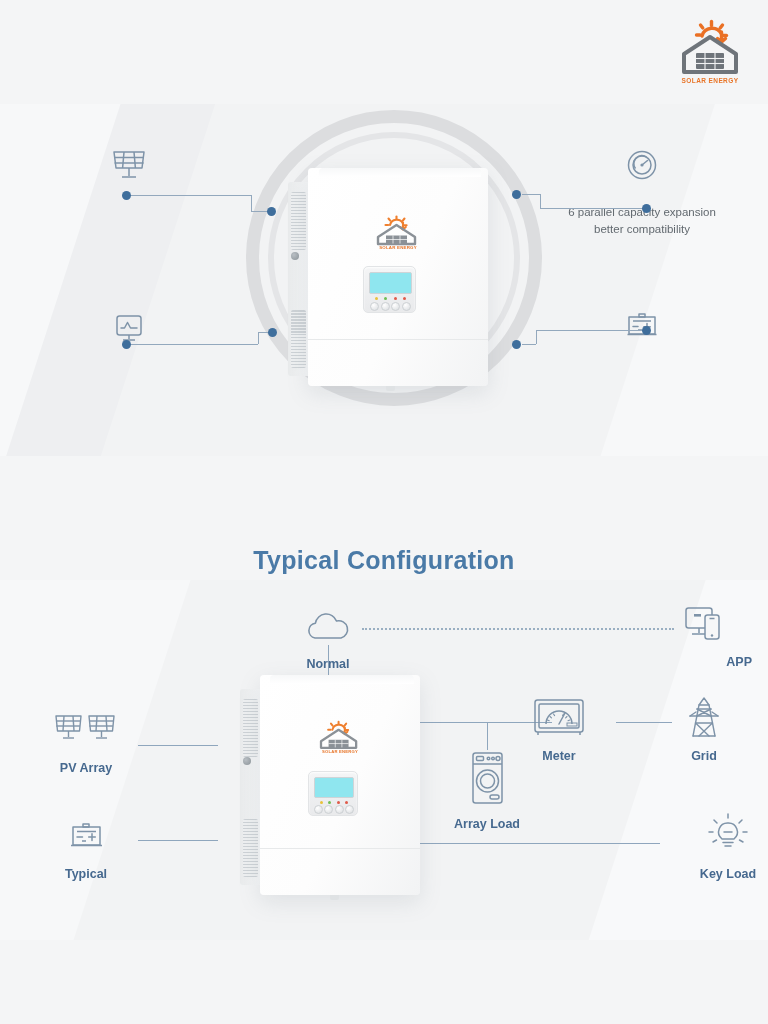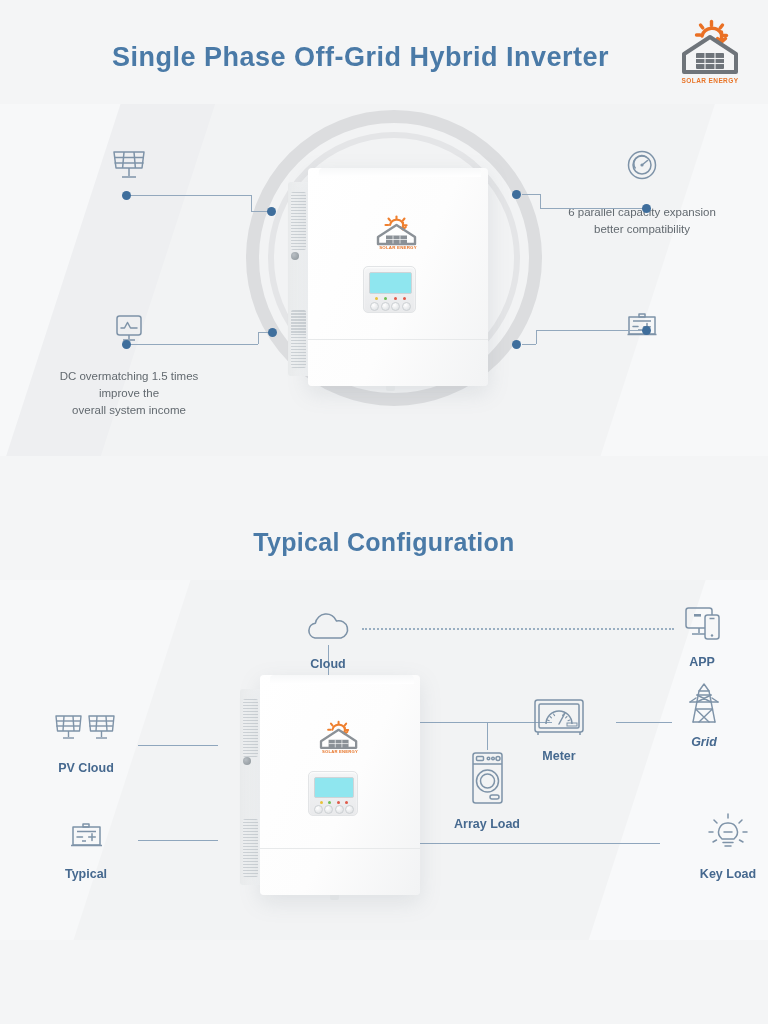--- a/index.html
+++ b/index.html
@@ -119,21 +119,21 @@
   .connector { position:absolute; }
   .connector .wire { position:absolute; height:1px; background:#93a8bd; }
   .connector .dot {
     position:absolute; width:9px; height:9px; border-radius:50%;
     background:#3f6e9c; top:-4px;
   }
   .connector .elbow { position:absolute; width:1px; background:#93a8bd; }
 
   
   #config-heading {
-    position:absolute; left:0; top:528px; width:768px; text-align:center;
+    position:absolute; left:0; top:546px; width:768px; text-align:center;
     font-size:25px; font-weight:bold; color:#4a7aa7; letter-spacing:.3px;
   }
 
   
   .node { position:absolute; text-align:center; }
   .node .nd-icon { height:48px; display:flex; align-items:center; justify-content:center; }
   .node .nd-label {
     margin-top:7px; font-size:12.5px; font-weight:bold; color:#46698f;
     white-space:nowrap;
   }
@@ -143,21 +143,20 @@
   .link-dotted {
     position:absolute; height:0; border-top:2px dotted #9aafc2;
   }
 
   svg { display:block; overflow:visible; }
 </style>
 </head>
 <body>
 
 <div id="header">
-  <div id="page-title">Single Phase Off-Grid Hybrid Inverter</div>
 
   <div id="brand-logo">
     <svg width="76" height="58" viewBox="0 0 76 58">
       <g fill="none" stroke="#ea7024" stroke-width="3.4" stroke-linecap="round">
         <path d="M30 16 A10.5 10.5 0 0 1 49.5 14"></path>
         <line x1="39.5" y1="1.5" x2="39.5" y2="5.5"></line>
         <line x1="28.5" y1="5" x2="30.8" y2="8"></line>
         <line x1="50.5" y1="5" x2="48.2" y2="8"></line>
         <line x1="24.5" y1="15" x2="28.2" y2="15"></line>
         <line x1="51" y1="15.5" x2="54.5" y2="15.5"></line>
@@ -288,23 +287,20 @@
   <div class="co-icon">
     <svg width="40" height="38" viewBox="0 0 40 38">
       <g fill="none" stroke="#7e93a8" stroke-width="1.5" stroke-linejoin="round">
         <rect x="8" y="6" width="24" height="19" rx="2.5"></rect>
         <path d="M12 18 L15.5 18 L18.5 12.5 L21.5 18 L28 18" stroke-linecap="round"></path>
         <line x1="20" y1="25" x2="20" y2="29"></line>
         <line x1="14" y1="30" x2="26" y2="30"></line>
       </g>
     </svg>
   </div>
-  <div class="co-text">DC overmatching 1.5 times
-improve the
-overall system income</div>
 </div>
 <div class="connector" style="left:122px; top:344px; width:154px; height:20px;">
   <div class="wire" style="left:4px; top:0; width:132px;"></div>
   <div class="elbow" style="left:136px; top:-12px; height:12px;"></div>
   <div class="wire" style="left:136px; top:-12px; width:14px;"></div>
   <div class="dot" style="left:0;"></div>
   <div class="dot" style="left:146px; top:-16px;"></div>
 </div>
 
 <div class="callout" style="left:527px; top:300px;">
@@ -398,24 +394,24 @@
     <div class="inv-knob" style="left:-17px; top:82px;"></div>
   </div>
 </div>
 
 <div class="node" style="left:278px; top:602px; width:100px;">
   <div class="nd-icon">
     <svg width="54" height="36" viewBox="0 0 54 36">
       <path d="M14 30 A7.5 7.5 0 0 1 14.4 15.2 A11 11 0 0 1 35.5 13 A8.5 8.5 0 0 1 40 30 Z" fill="none" stroke="#7e93a8" stroke-width="1.6" stroke-linejoin="round"></path>
     </svg>
   </div>
-  <div class="nd-label">Cloud</div>
-</div>
-
-<div class="node" style="left:652px; top:600px; width:100px;">
+  <div class="nd-label">Normal</div>
+</div>
+
+<div class="node" style="left:652px; top:600px; width:100px;text-align:right;">
   <div class="nd-icon">
     <svg width="54" height="42" viewBox="0 0 54 42">
       <g fill="none" stroke="#7e93a8" stroke-width="1.5" stroke-linejoin="round">
         <rect x="11" y="5" width="26" height="20" rx="2.5"></rect>
         <line x1="24" y1="25" x2="24" y2="30"></line>
         <line x1="17" y1="31" x2="31" y2="31"></line>
         <rect x="30" y="12" width="14" height="24" rx="2.5" fill="#f6f7f8"></rect>
         <line x1="34.5" y1="15.5" x2="39.5" y2="15.5"></line>
       </g>
       <rect x="19" y="11" width="7" height="2.6" fill="#7e93a8"></rect>
@@ -439,21 +435,21 @@
         <path d="M39 6 L64 6 L62.5 21 L40.5 21 Z"></path>
         <line x1="39.8" y1="11" x2="63.4" y2="11"></line>
         <line x1="39.3" y1="16" x2="62.9" y2="16"></line>
         <line x1="47" y1="6" x2="46" y2="21"></line>
         <line x1="56" y1="6" x2="57" y2="21"></line>
         <line x1="51.5" y1="21" x2="51.5" y2="27"></line>
         <line x1="46" y1="28" x2="57" y2="28"></line>
       </g>
     </svg>
   </div>
-  <div class="nd-label">PV Cloud</div>
+  <div class="nd-label">PV Array</div>
 </div>
 
 <div class="node" style="left:36px; top:812px; width:100px;">
   <div class="nd-icon">
     <svg width="54" height="40" viewBox="0 0 54 40">
       <g fill="none" stroke="#7e93a8" stroke-width="1.5" stroke-linejoin="round">
         <path d="M14 11 L41 11 L41 29 L14 29 Z"></path>
         <line x1="12" y1="29.5" x2="43" y2="29.5"></line>
         <rect x="24" y="8" width="6" height="3"></rect>
         <line x1="18" y1="15.5" x2="37" y2="15.5"></line>
@@ -503,21 +499,21 @@
         <line x1="34.5" y1="18" x2="33.6" y2="19.6"></line>
         <line x1="38" y1="20.5" x2="36.6" y2="21.8"></line>
         <line x1="40.8" y1="24" x2="39" y2="24.8"></line>
       </g>
       <rect x="38" y="27" width="10" height="3" fill="none" stroke="#7e93a8" stroke-width="1"></rect>
     </svg>
   </div>
   <div class="nd-label">Meter</div>
 </div>
 
-<div class="node" style="left:658px; top:680px; width:92px;font-style:italic;">
+<div class="node" style="left:658px; top:694px; width:92px;">
   <div class="nd-icon">
     <svg width="52" height="46" viewBox="0 0 52 46">
       <g fill="none" stroke="#7e93a8" stroke-width="1.4" stroke-linejoin="round" stroke-linecap="round">
         <path d="M26 3 L21 10 L31 10 Z"></path>
         <line x1="19" y1="14" x2="33" y2="14"></line>
         <line x1="12" y1="21" x2="40" y2="21"></line>
         <path d="M12 21 L18 17 M40 21 L34 17"></path>
         <line x1="21" y1="10" x2="15" y2="41"></line>
         <line x1="31" y1="10" x2="37" y2="41"></line>
         <path d="M19 14 L33 21 M33 14 L19 21"></path>

